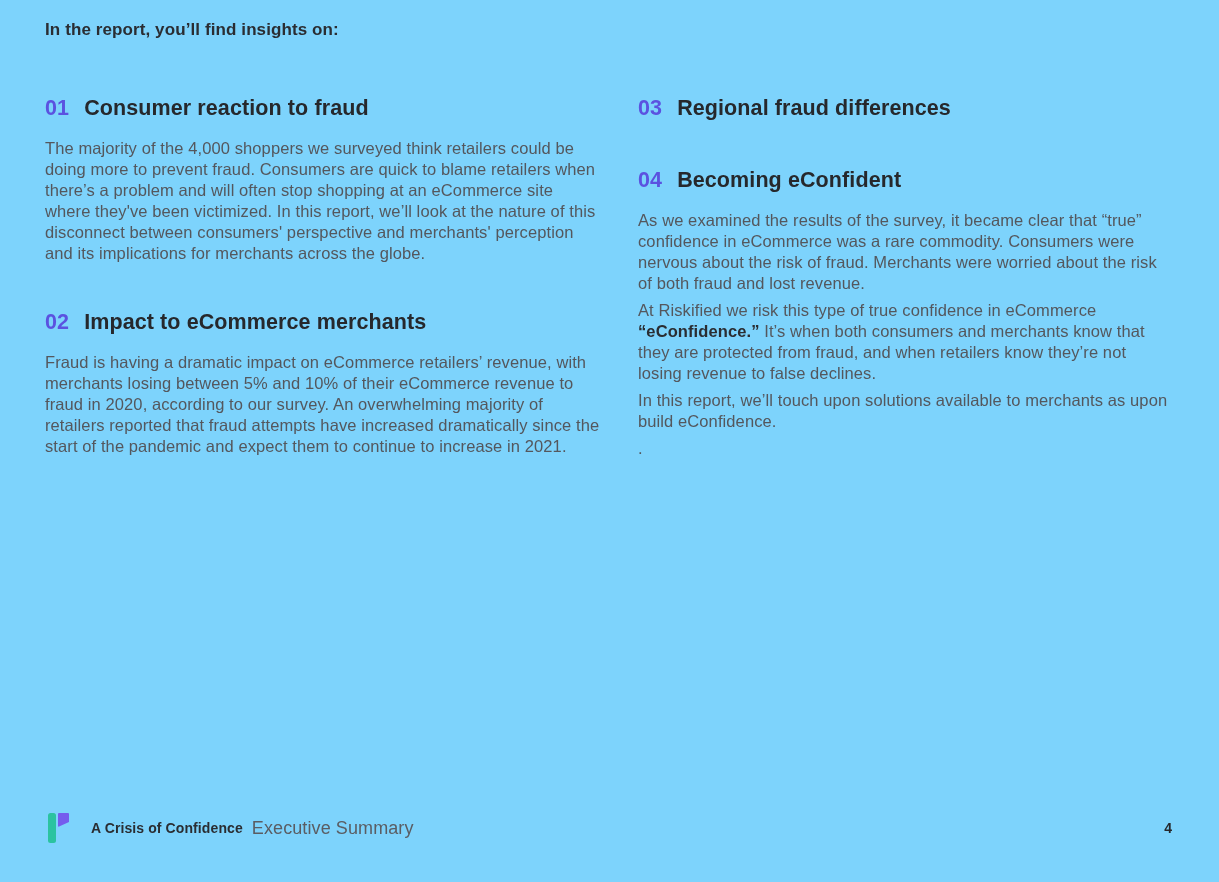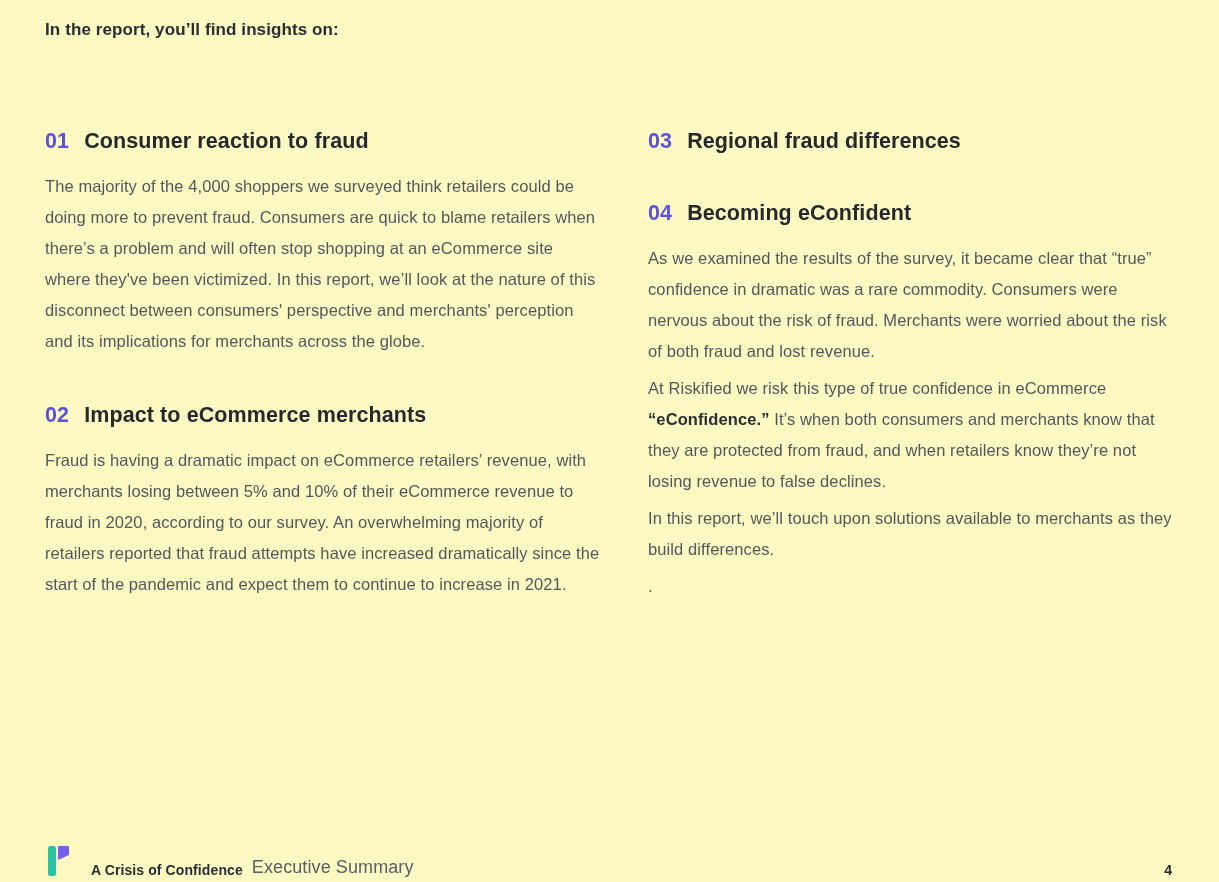--- a/index.html
+++ b/index.html
@@ -5,33 +5,33 @@
   * { margin: 0; padding: 0; box-sizing: border-box; }
   html, body { background: #ffffff; }
   body {
     width: 1219px; height: 882px;
     position: relative;
     font-family: "Liberation Sans", sans-serif;
     overflow: hidden;
   }
   .page {
     position: absolute; inset: 0;
-    background: #fef9c3;
+    background: #7dd3fc;
     padding: 20px 39px 0 45px;
   }
   .intro {
     font-size: 17px;
     font-weight: 700;
     color: #2a2d32;
     letter-spacing: 0.1px;
   }
   .columns {
     display: flex;
-    margin-top: 89px;
-    column-gap: 45px;
+    margin-top: 56px;
+    column-gap: 35px;
   }
   .col { flex: 0 0 auto; }
   .col-left  { width: 558px; }
   .col-right { width: 532px; }
   .section + .section { margin-top: 46px; }
   .section h2 {
     display: flex;
     align-items: baseline;
     font-size: 21.5px;
     font-weight: 700;
@@ -39,32 +39,32 @@
     line-height: 1.2;
     margin-bottom: 16px;
     letter-spacing: 0.1px;
   }
   .section .num {
     color: var(--accent, #5b52e0);
     margin-right: 15px;
   }
   .section p {
     font-size: 16.5px;
-    line-height: 31px;
+    line-height: 21px;
     color: #54575d;
     margin-bottom: 6px;
     letter-spacing: 0.1px;
   }
   .section p strong { color: #2a2d32; font-weight: 700; }
   .footer {
     position: absolute;
-    left: 48px; right: 47px; bottom: 4px;
+    left: 48px; right: 47px; bottom: 36px;
     height: 36px;
     display: flex;
-    align-items: flex-end;
+    align-items: center;
   }
   .logo { width: 24px; height: 34px; position: relative; margin-right: 19px; flex: 0 0 auto; }
   .logo .stem {
     position: absolute; left: 0; top: 2px;
     width: 8px; height: 30px;
     border-radius: 2.5px;
     background: var(--logo-teal, #2bc3a0);
   }
   .logo .flag {
     position: absolute; left: 10px; top: 2px;
@@ -120,23 +120,23 @@
           <span class="num">03</span>
           <span class="title">Regional fraud differences</span>
         </h2>
       </div>
 
       <div class="section">
         <h2>
           <span class="num">04</span>
           <span class="title">Becoming eConfident</span>
         </h2>
-        <p>As we examined the results of the survey, it became clear that “true” confidence in dramatic was a rare commodity. Consumers were nervous about the risk of fraud. Merchants were worried about the risk of both fraud and lost revenue.</p>
+        <p>As we examined the results of the survey, it became clear that “true” confidence in eCommerce was a rare commodity. Consumers were nervous about the risk of fraud. Merchants were worried about the risk of both fraud and lost revenue.</p>
         <p><span>At Riskified we risk this type of true confidence in eCommerce </span><strong>“eConfidence.”</strong><span> It’s when both consumers and merchants know that they are protected from fraud, and when retailers know they’re not losing revenue to false declines.</span></p>
-        <p>In this report, we’ll touch upon solutions available to merchants as they build differences.</p>
+        <p>In this report, we’ll touch upon solutions available to merchants as upon build eConfidence.</p>
         <p>.</p>
       </div>
 
     </div>
 
   </div>
 
   <div class="footer">
     <div class="logo">
       <div class="stem"></div>

